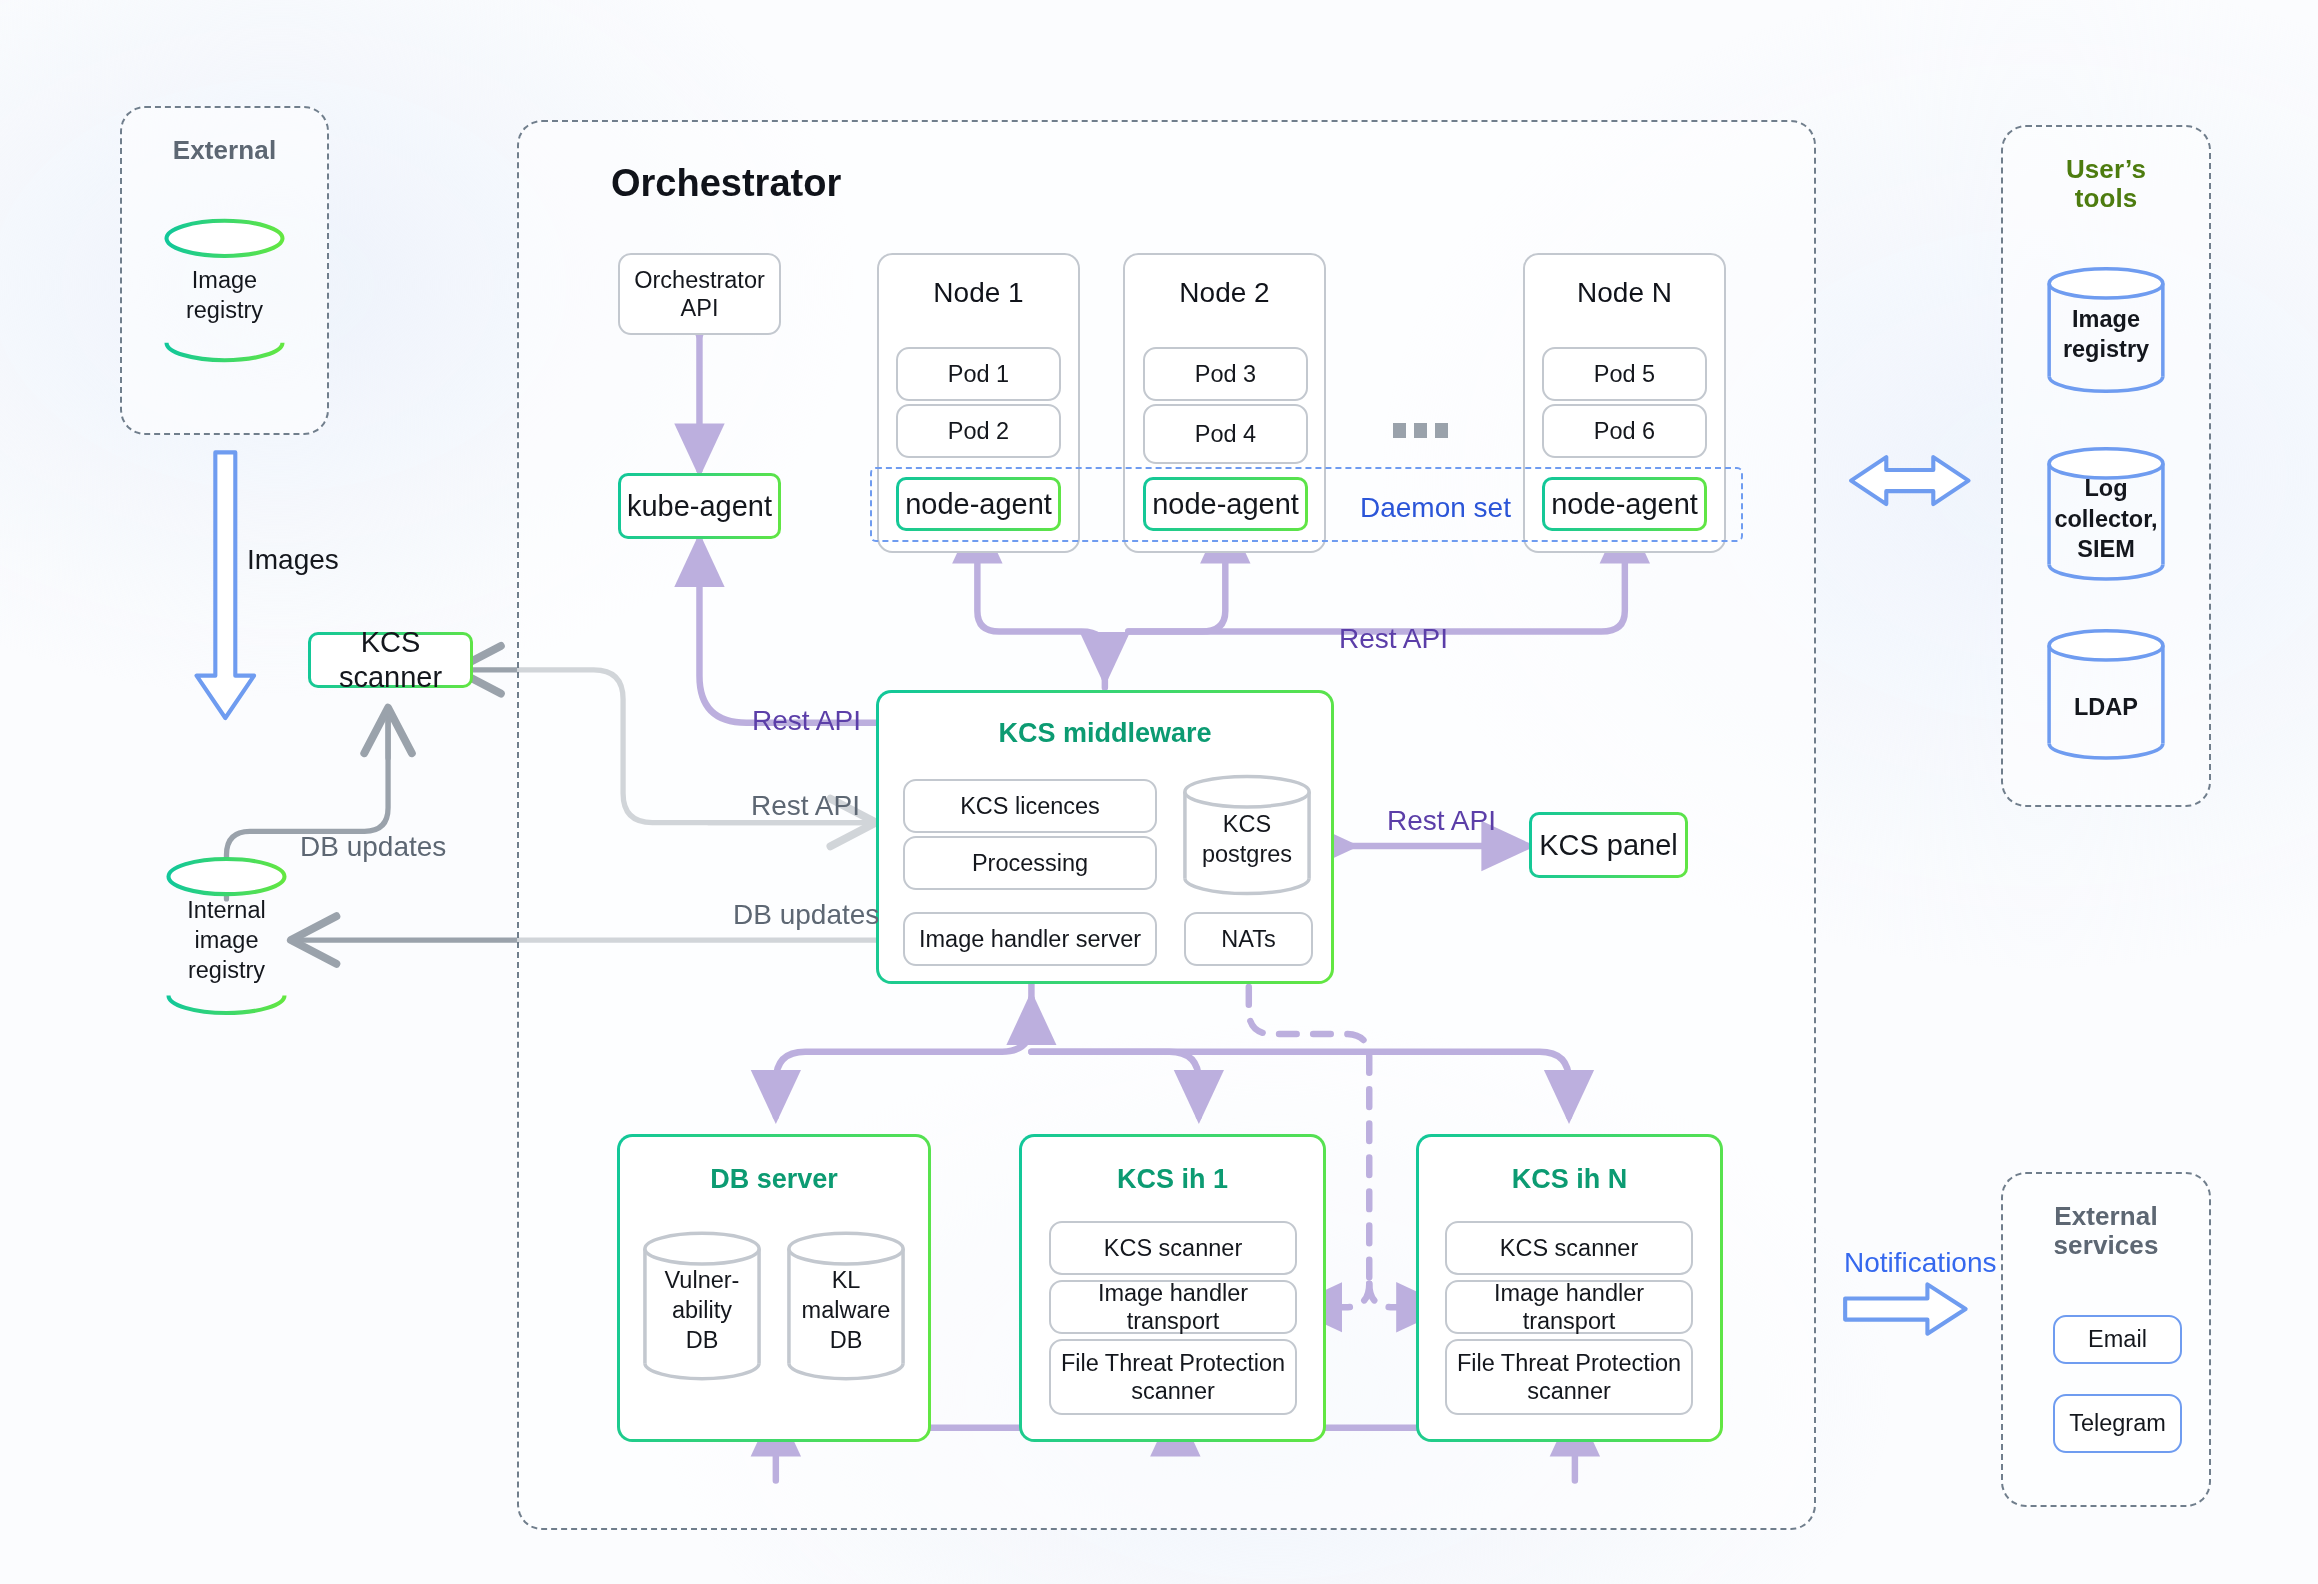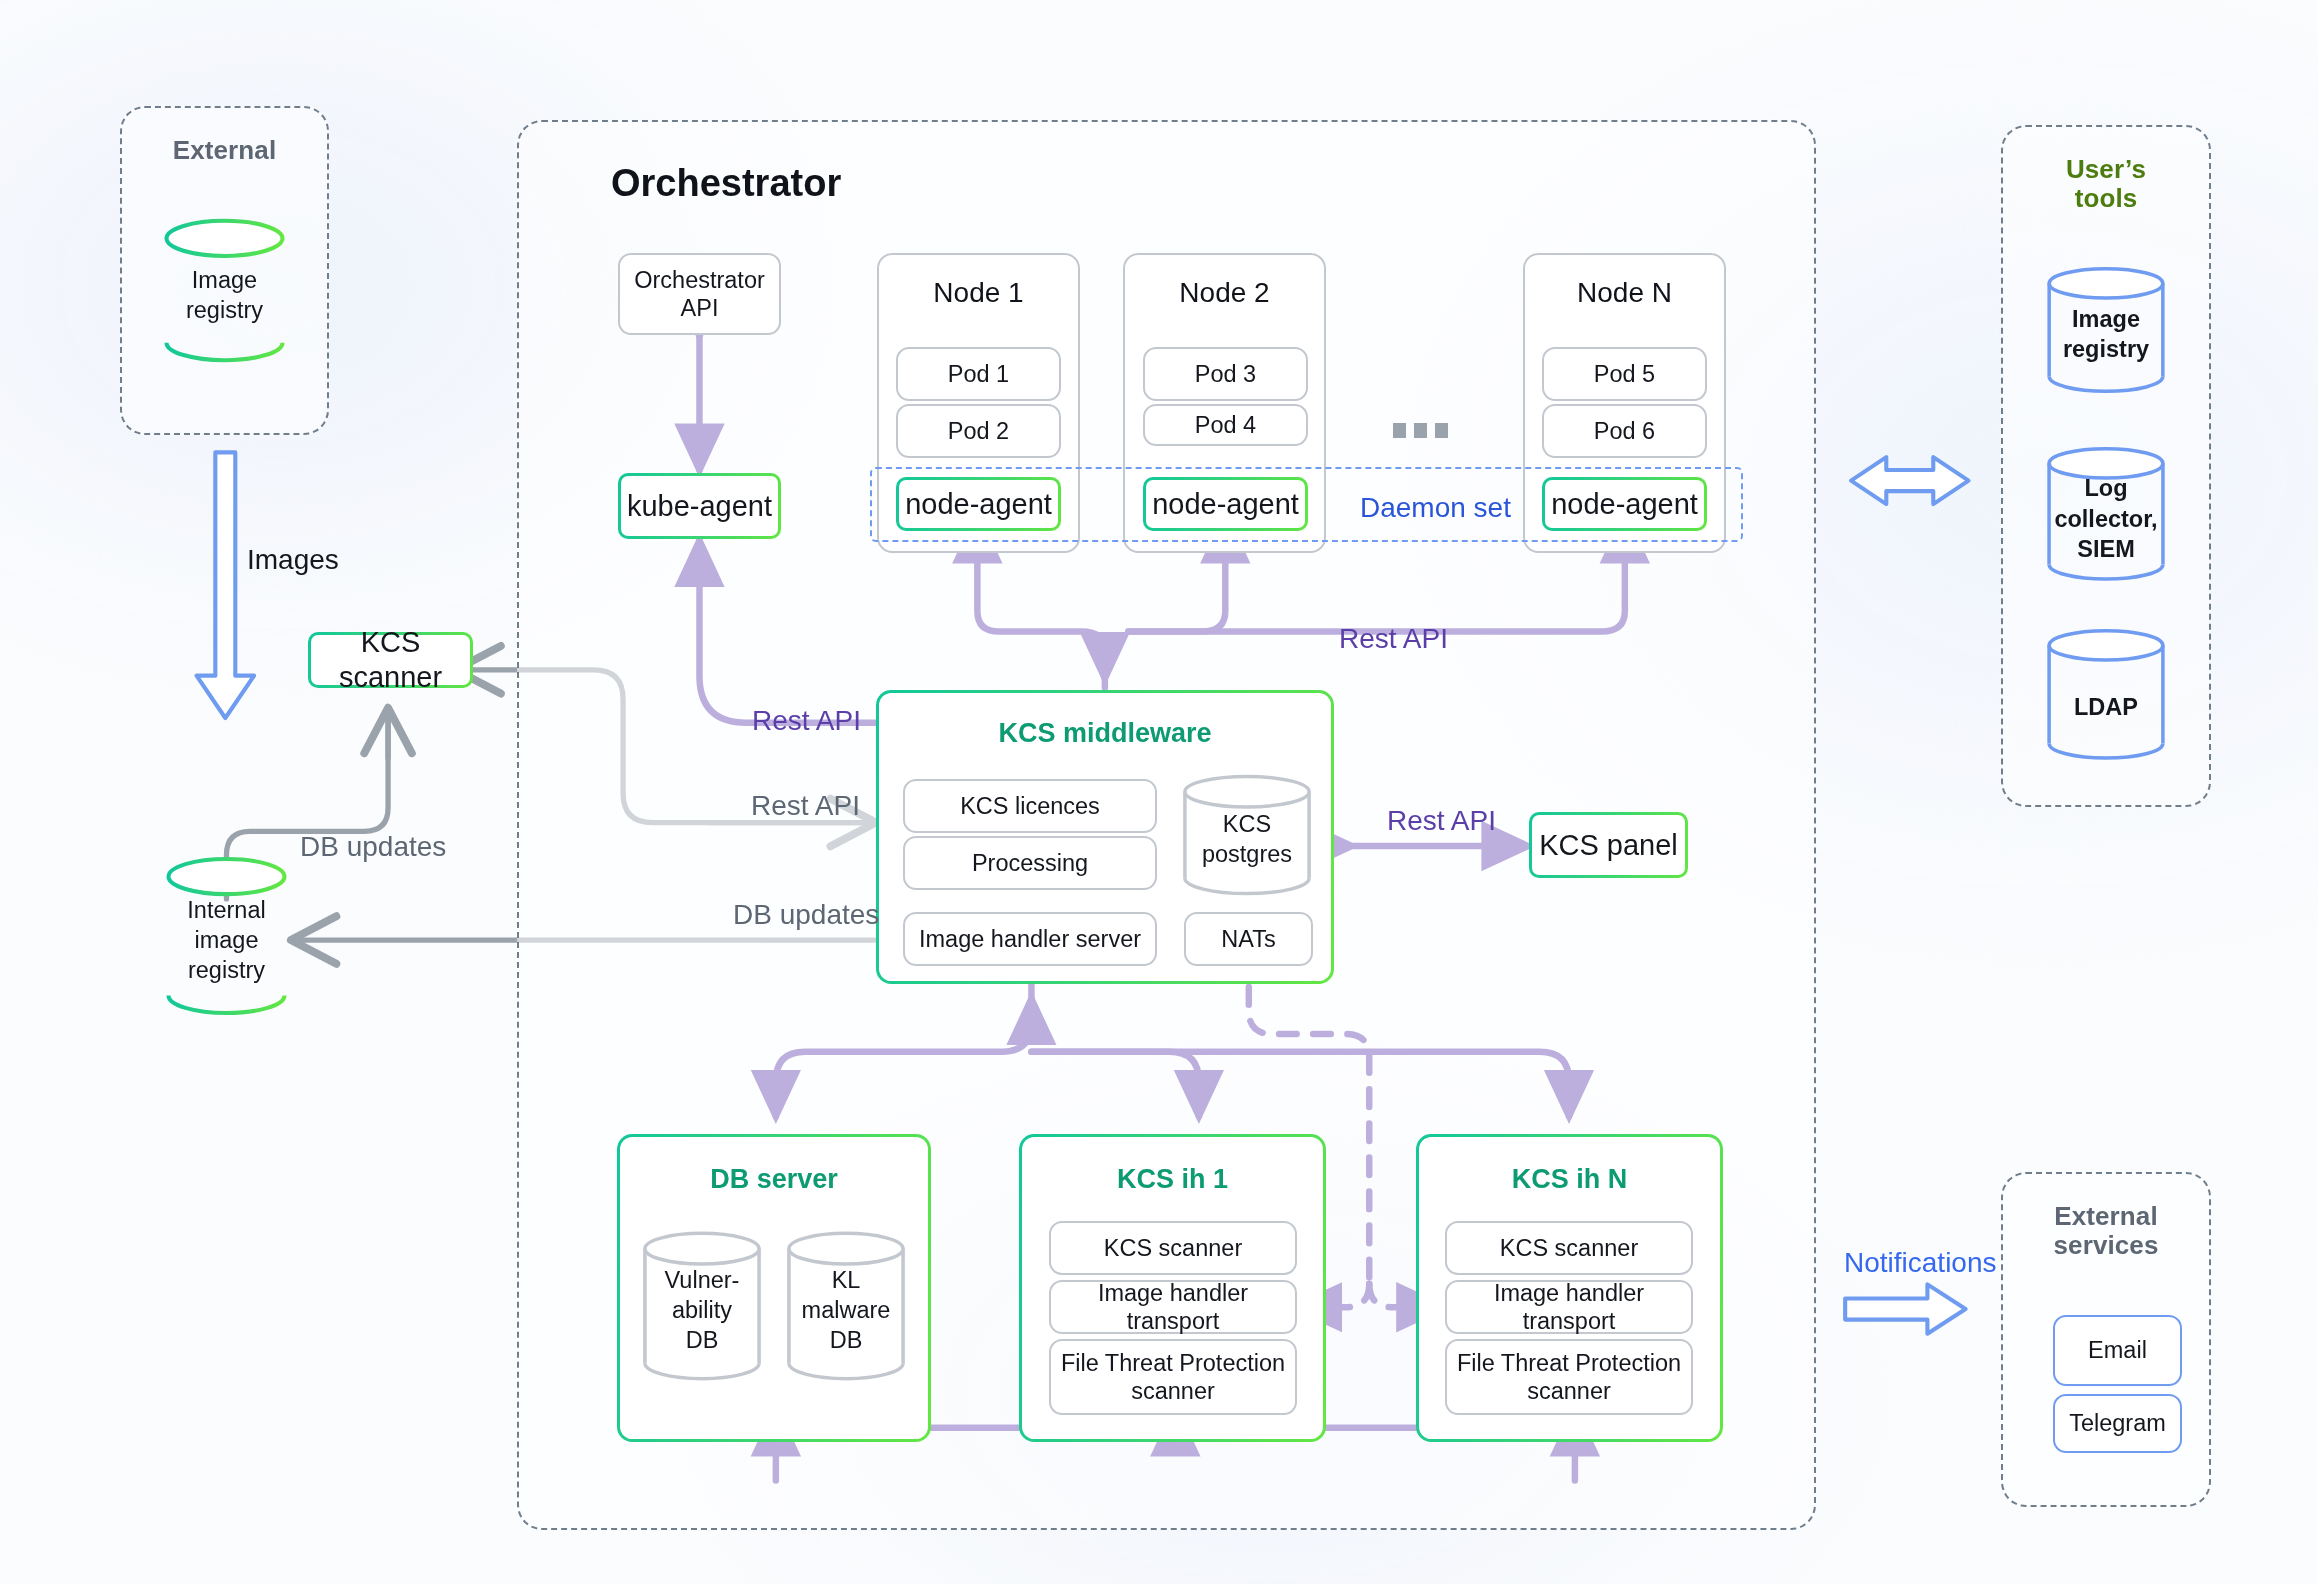--- a/index.html
+++ b/index.html
@@ -223,21 +223,21 @@
     <div class="nodebox-title" style="top:22px;">Node 1</div>
   </div>
   <div class="node gbox" style="left:896px;top:347px;width:165px;height:54px;">Pod 1</div>
   <div class="node gbox" style="left:896px;top:404px;width:165px;height:54px;">Pod 2</div>
   <div class="node grbox" style="left:896px;top:477px;width:165px;height:54px;">node-agent</div>
 
   <div class="nodebox" style="left:1123px;top:253px;width:203px;height:300px;">
     <div class="nodebox-title" style="top:22px;">Node 2</div>
   </div>
   <div class="node gbox" style="left:1143px;top:347px;width:165px;height:54px;">Pod 3</div>
-  <div class="node gbox" style="left:1143px;top:404px;width:165px;height:42px;">Pod 4</div>
+  <div class="node gbox" style="left:1143px;top:404px;width:165px;height:60px;">Pod 4</div>
   <div class="node grbox" style="left:1143px;top:477px;width:165px;height:54px;">node-agent</div>
 
   <div class="ellipsis" style="left:1393px;top:423px;">
     <i></i>
       <i></i>
       <i></i>
   </div>
 
   <div class="nodebox" style="left:1523px;top:253px;width:203px;height:300px;">
     <div class="nodebox-title" style="top:22px;">Node N</div>
@@ -369,18 +369,18 @@
     </svg>
     <div class="cyl-label" style="padding-top:23.5px;">LDAP</div>
   </div>
 
   <div class="zone" style="left:2001px;top:1172px;width:210px;height:335px;">
     <div class="zone-title" style="top:28px;">
       <span>External</span><br>
       <span>services</span>
     </div>
   </div>
-  <div class="node bbox" style="left:2053px;top:1315px;width:129px;height:71px;">Email</div>
+  <div class="node bbox" style="left:2053px;top:1315px;width:129px;height:49px;">Email</div>
   <div class="node bbox" style="left:2053px;top:1394px;width:129px;height:59px;">Telegram</div>
   <div class="lbl bluebright" style="left:1844px;top:1247px;">Notifications</div>
 
 </div>
 
 
 </body></html>

